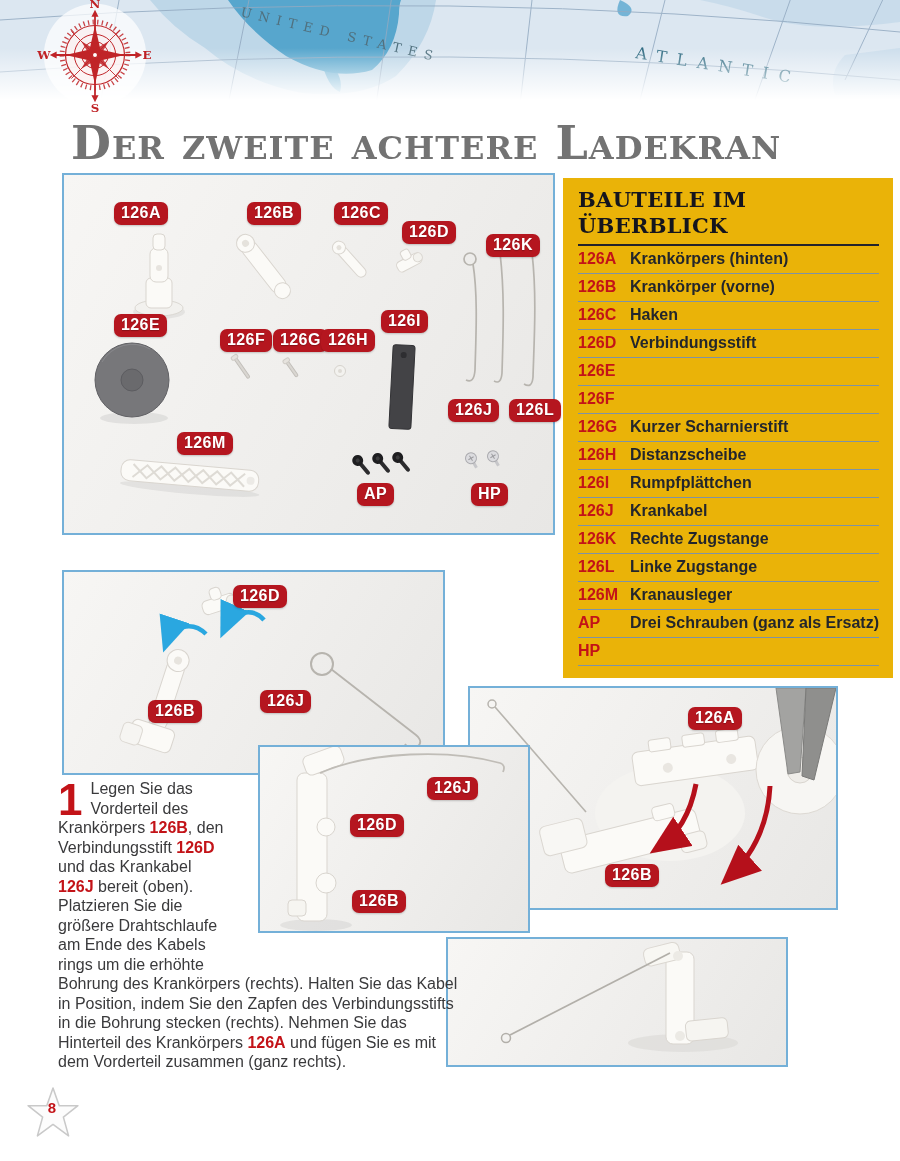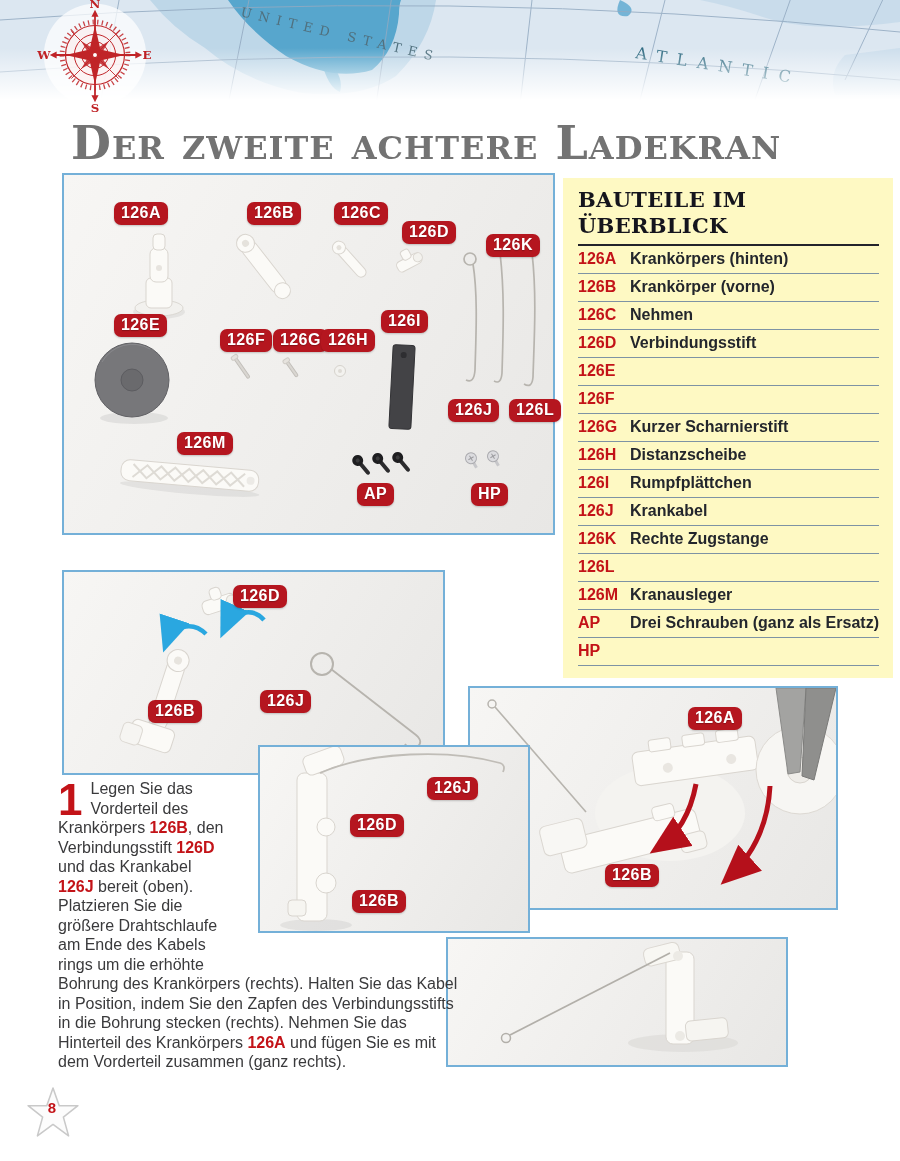--- a/index.html
+++ b/index.html
@@ -25,21 +25,21 @@
   .fig3{left:468px;top:686px;width:370px;height:224px;z-index:2;}
   .fig4{left:446px;top:937px;width:342px;height:130px;z-index:1;}
 
   
   .plabel{position:absolute;background:#b5161f;color:#fff;z-index:6;
           font:700 16px/20px "Liberation Sans",sans-serif;letter-spacing:.4px;
           padding:1px 7px 2px;border-radius:7px;text-shadow:0 1px 1px rgba(0,0,0,.25);
           box-shadow:0 1px 2px rgba(0,0,0,.2);}
 
   
-  .parts-table{position:absolute;left:563px;top:178px;width:330px;background:#fef9c3;
+  .parts-table{position:absolute;left:563px;top:178px;width:330px;background:#eab308;
                box-sizing:border-box;padding:9px 14px 12px 15px;}
   .pt-title{font-family:"DejaVu Serif",serif;font-weight:700;font-size:21px;line-height:26px;
             letter-spacing:.3px;color:#15151d;padding-bottom:5px;border-bottom:2px solid #23232b;}
   .pt-row{display:flex;align-items:flex-start;border-bottom:1px solid #7e93a4;
           padding:3px 0 4px;font:700 16px/20px "Liberation Sans",sans-serif;color:#23262c;}
   .pt-code{width:52px;flex:none;color:#c31318;}
   .pt-name{flex:1;}
 
   
   .step{position:absolute;left:58px;top:779px;width:400px;z-index:4;
@@ -245,21 +245,21 @@
     <div class="pt-row">
         <span class="pt-code">126A</span>
         <span class="pt-name">Krankörpers (hinten)</span>
       </div>
     <div class="pt-row">
         <span class="pt-code">126B</span>
         <span class="pt-name">Krankörper (vorne)</span>
       </div>
     <div class="pt-row">
         <span class="pt-code">126C</span>
-        <span class="pt-name">Nehmen</span>
+        <span class="pt-name">Haken</span>
       </div>
     <div class="pt-row">
         <span class="pt-code">126D</span>
         <span class="pt-name">Verbindungsstift</span>
       </div>
     <div class="pt-row">
         <span class="pt-code">126E</span>
       </div>
     <div class="pt-row">
         <span class="pt-code">126F</span>
@@ -279,20 +279,21 @@
     <div class="pt-row">
         <span class="pt-code">126J</span>
         <span class="pt-name">Krankabel</span>
       </div>
     <div class="pt-row">
         <span class="pt-code">126K</span>
         <span class="pt-name">Rechte Zugstange</span>
       </div>
     <div class="pt-row">
         <span class="pt-code">126L</span>
+        <span class="pt-name">Linke Zugstange</span>
       </div>
     <div class="pt-row">
         <span class="pt-code">126M</span>
         <span class="pt-name">Kranausleger</span>
       </div>
     <div class="pt-row">
         <span class="pt-code">AP</span>
         <span class="pt-name">Drei Schrauben (ganz als Ersatz)</span>
       </div>
     <div class="pt-row">

